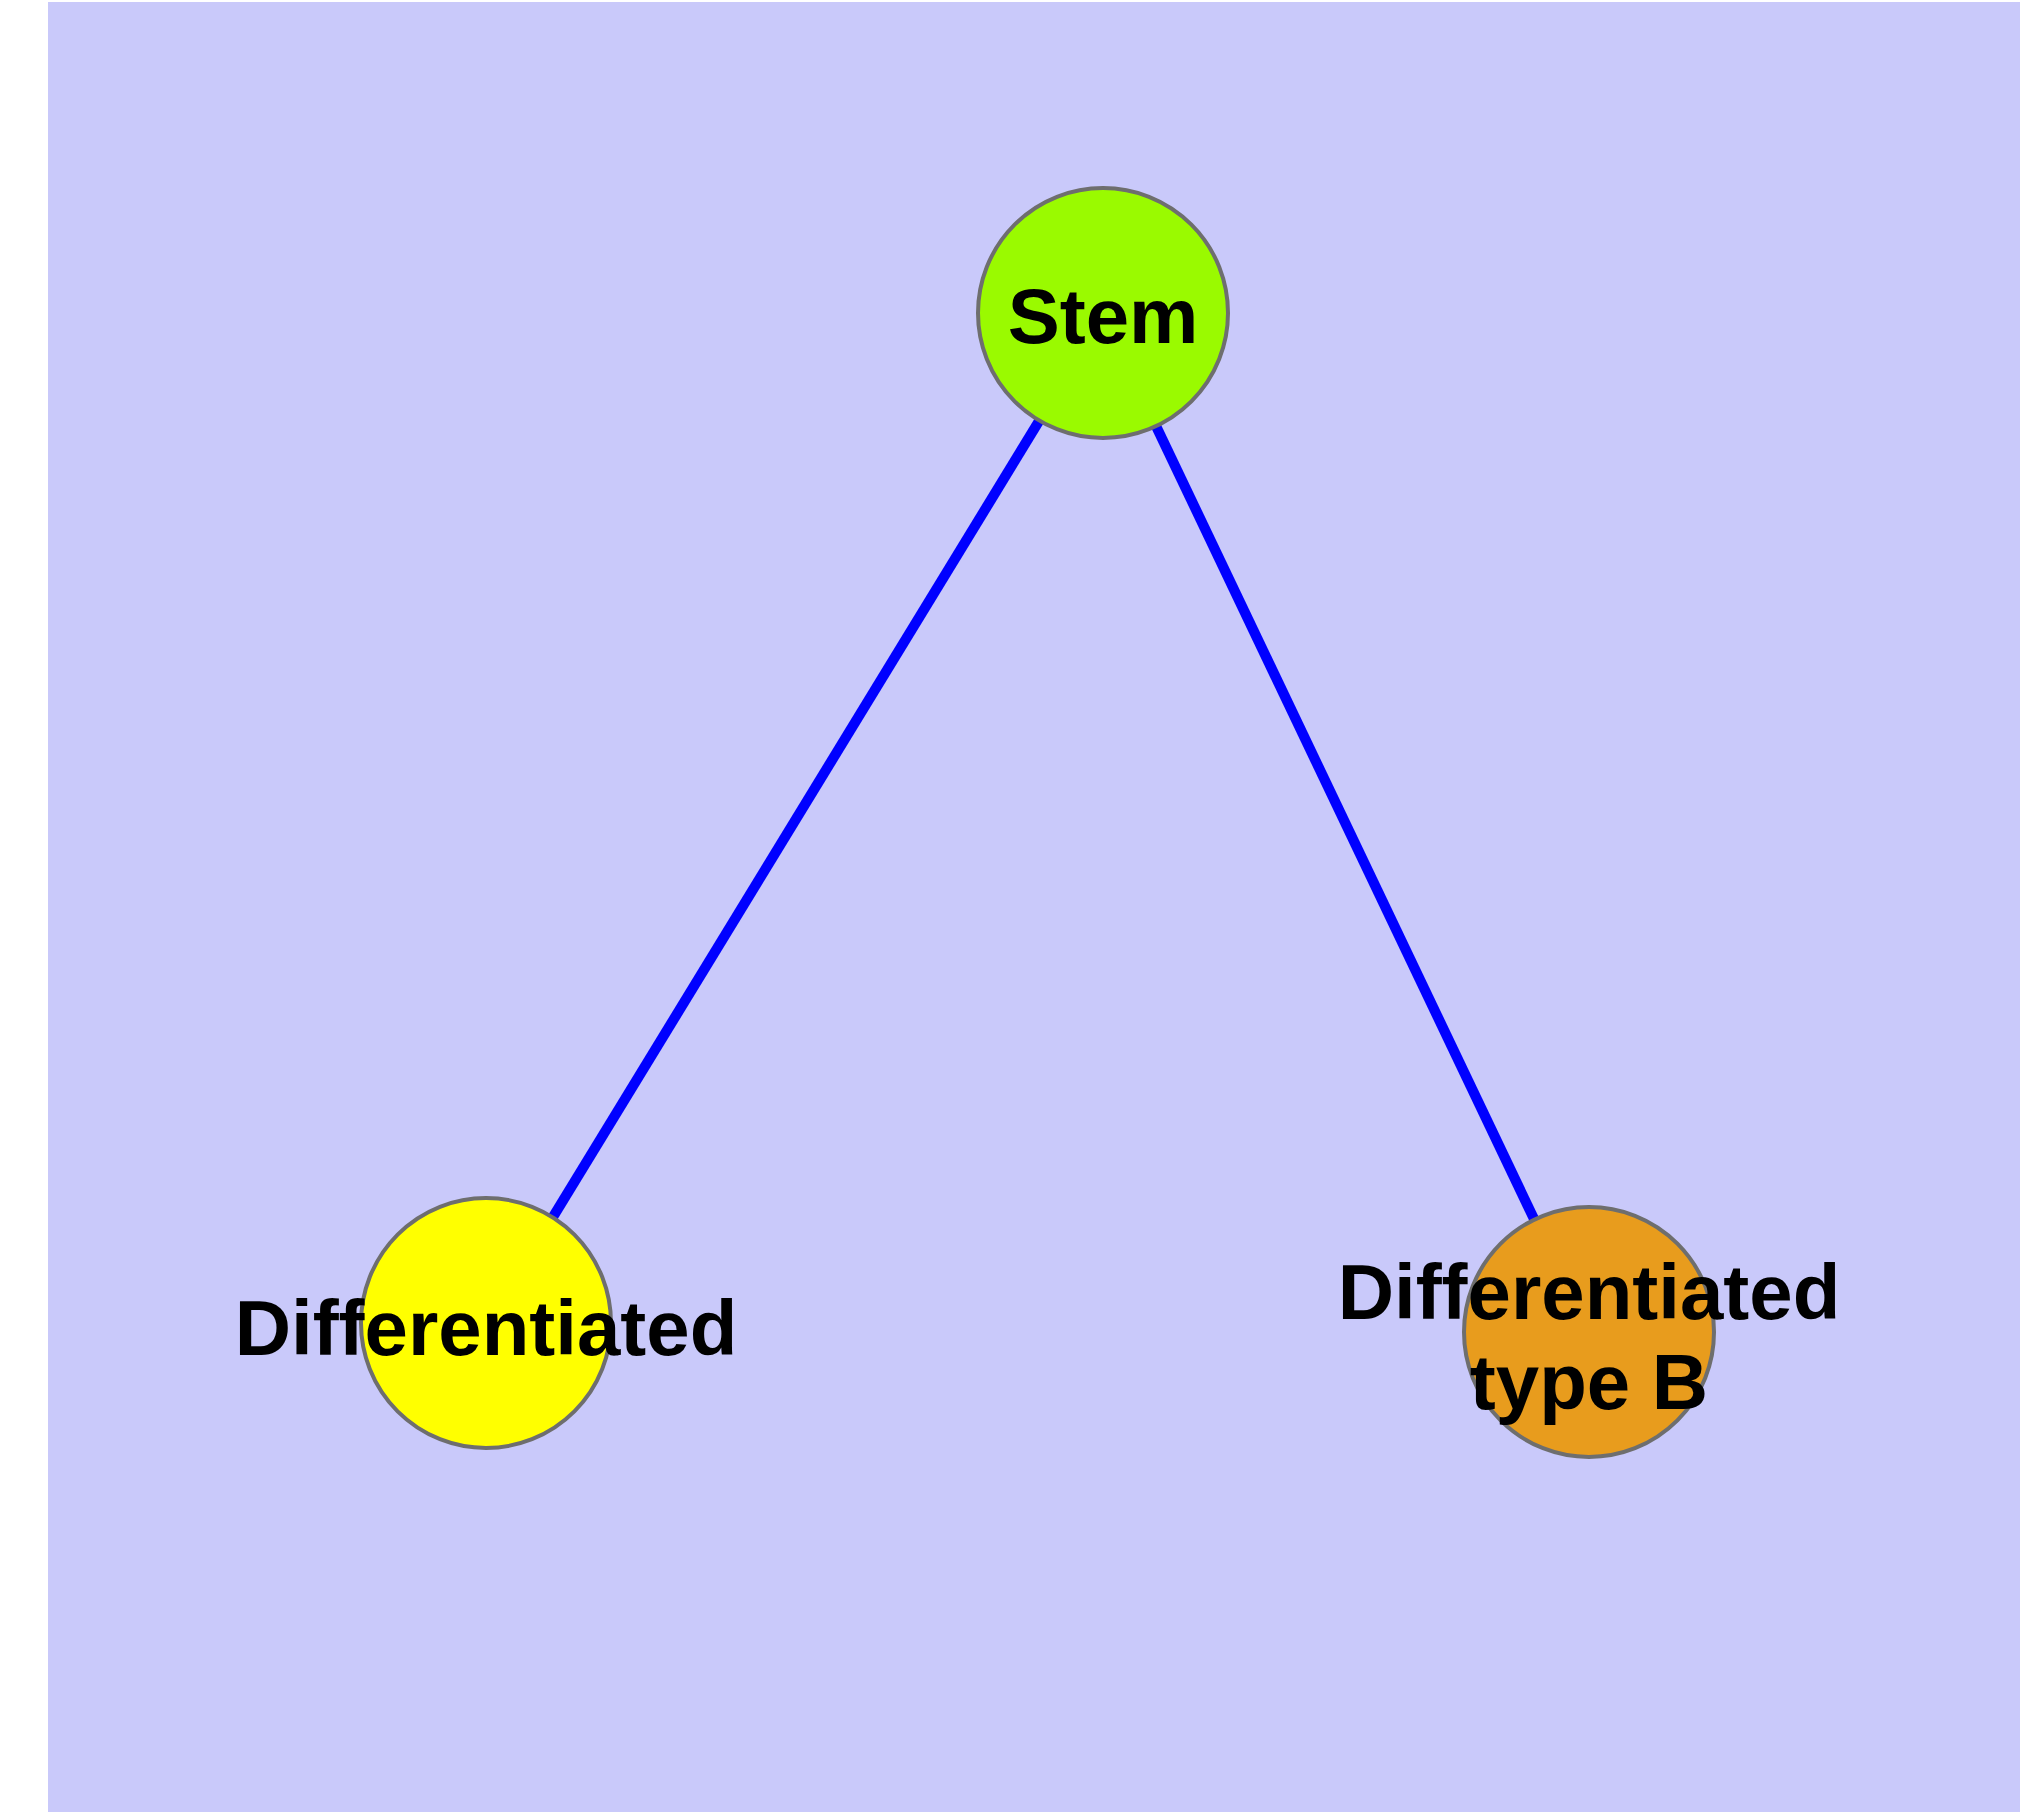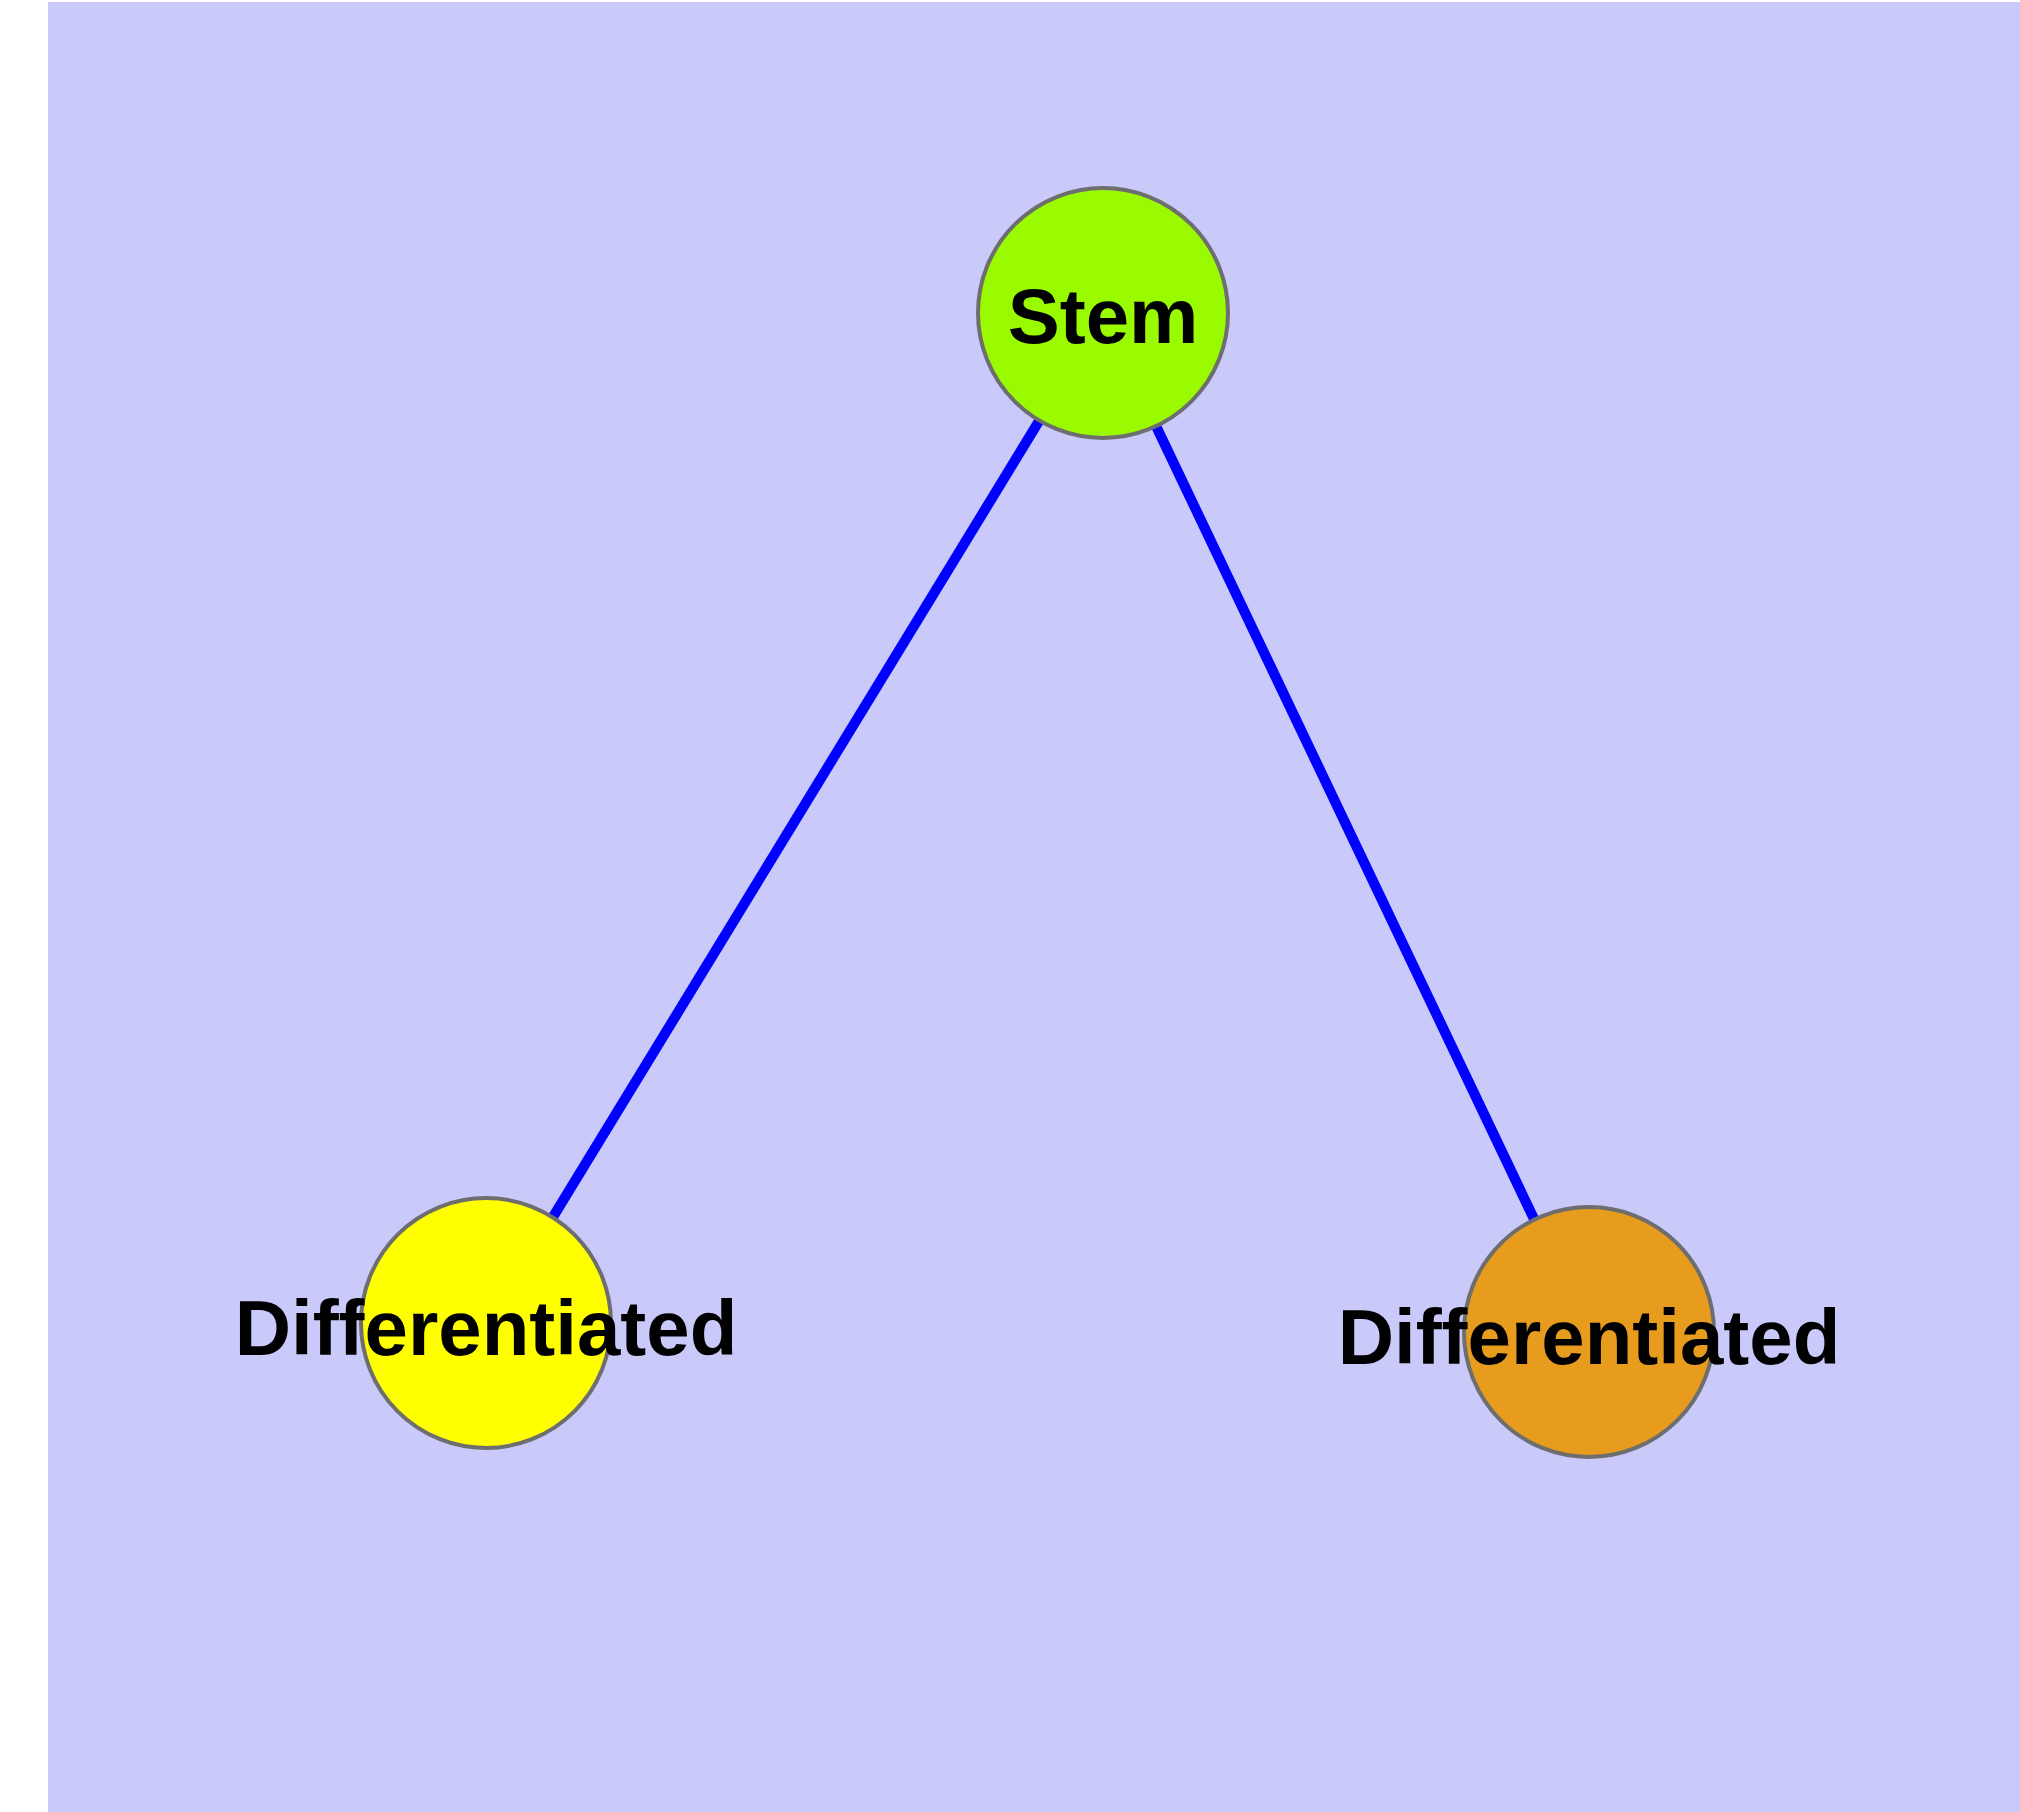--- a/index.html
+++ b/index.html
@@ -71,16 +71,17 @@
   <div class="node-label label-stem" style="color: rgb(0, 0, 0);">
     <span>Stem</span>
   </div>
 
   <div class="node-label label-type-a" style="color: rgb(0, 0, 0);">
     <span>Differentiated</span><br>
   </div>
 
   <div class="node-label label-type-b" style="color: rgb(0, 0, 0);">
     <span>Differentiated</span><br>
+    <span>type B</span>
   </div>
 
 </div>
 
 
 </body></html>

